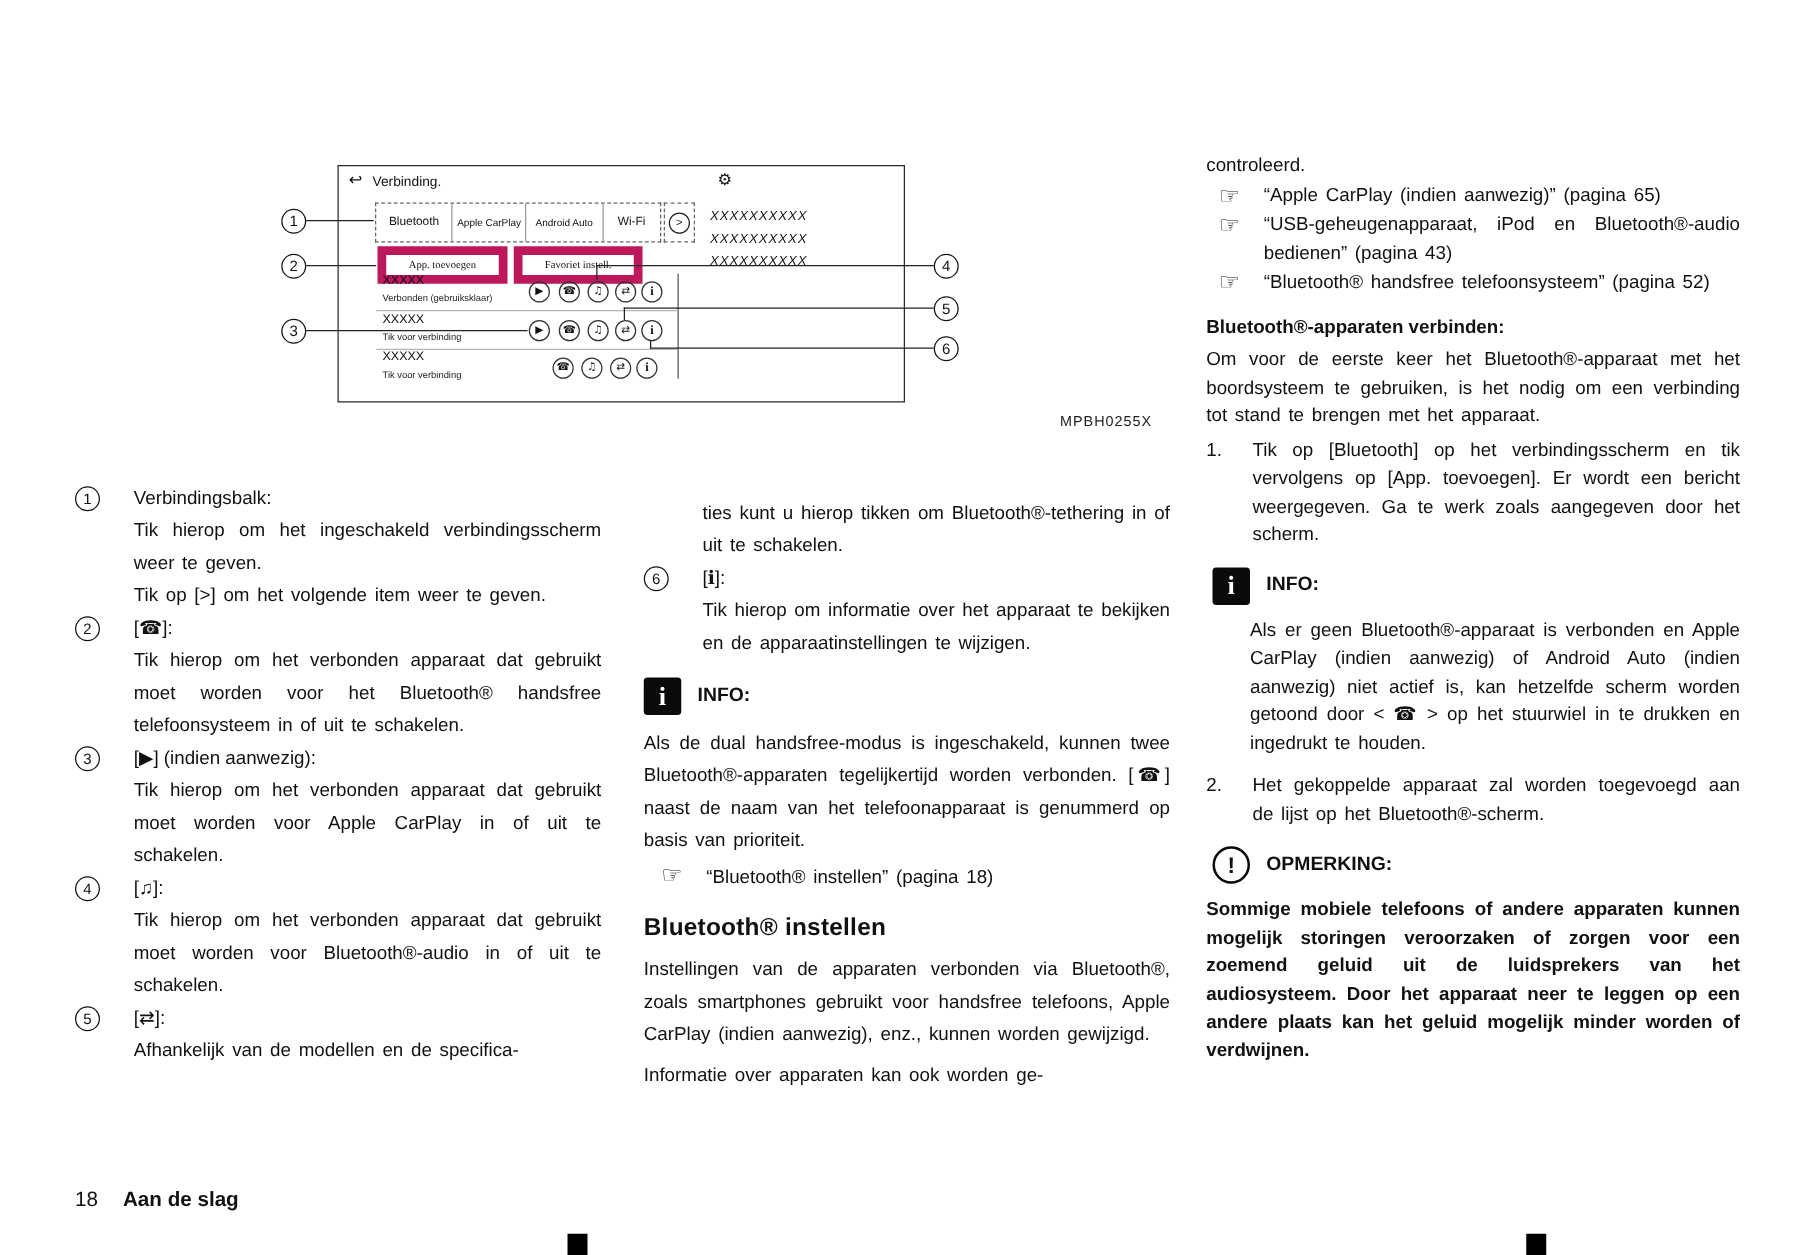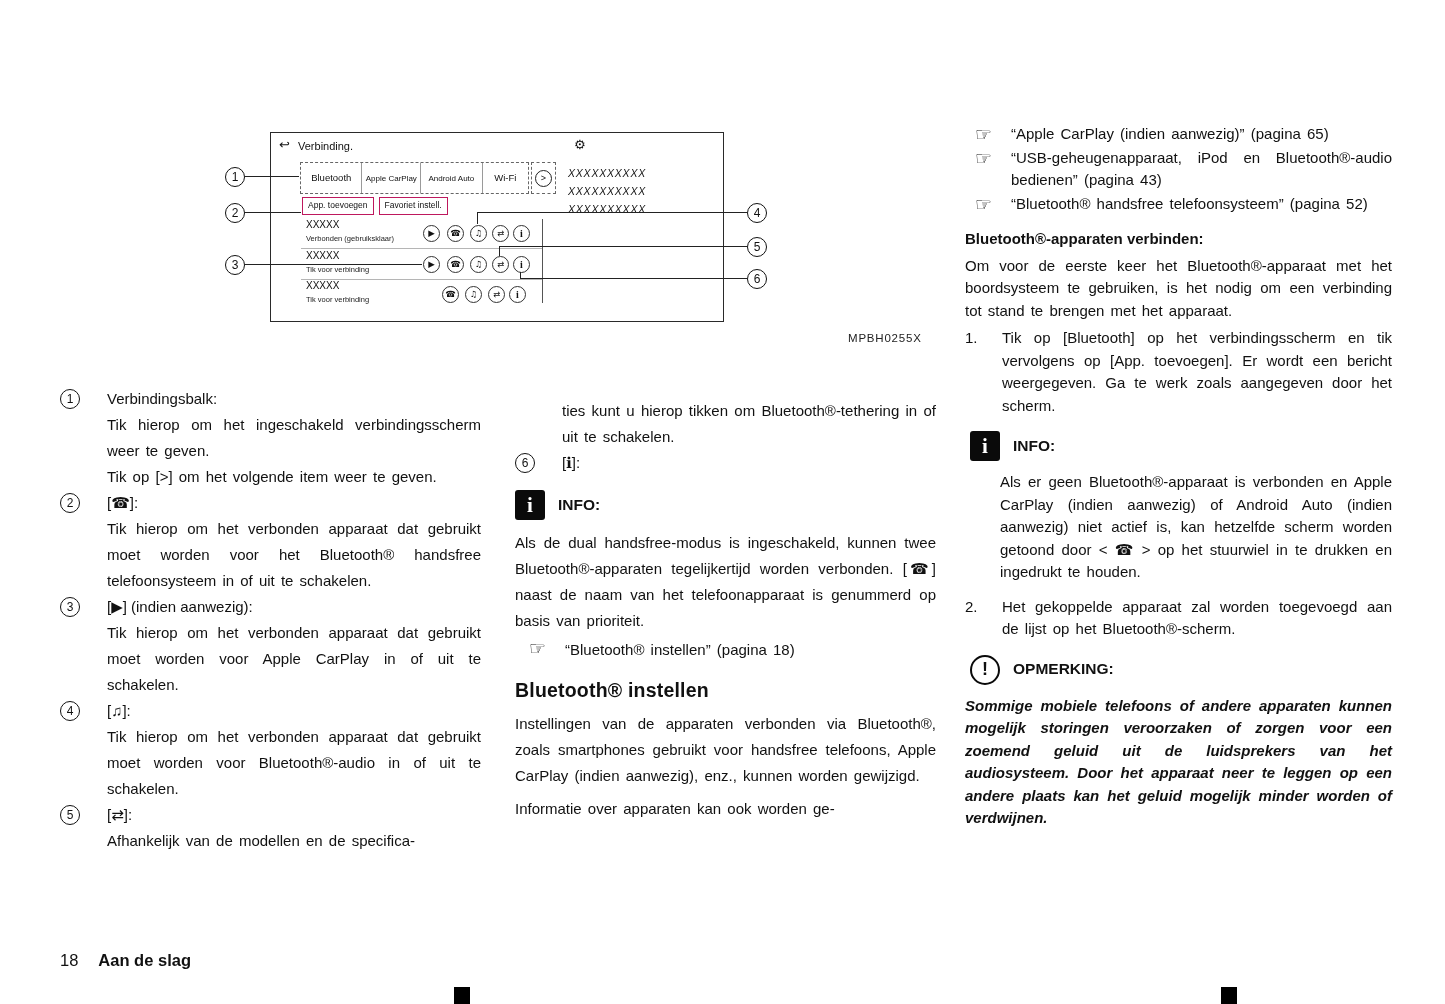--- a/index.html
+++ b/index.html
@@ -21,22 +21,22 @@
   .tab.small { font-size:8px; line-height:9px; }
   .tab + .tab { border-left:1px solid #9a9a9a; }
   .nextbox { left:260px; top:29px; width:23px; height:30px; border:1px dashed #666;
              display:flex; align-items:center; justify-content:center; }
   .nextcircle { position:static !important; width:15px; height:15px; border:1.2px solid #222;
                 border-radius:50%; display:flex; align-items:center; justify-content:center;
                 font-size:9px; line-height:1; }
   .xlines { left:297px; top:31px; font-size:10.5px; line-height:18px; letter-spacing:0.8px;font-style:italic; }
   .xlines div { position:static !important; }
   .btnrow { left:31px; top:64px; display:flex; gap:5px; }
-  .sbtn { position:static !important; border:1px solid #be185d; font-size:8.5px; line-height:1;
-          padding:3px 5px 4px; white-space:nowrap; }
+  .sbtn { position:static !important; border:7px solid #be185d; font-size:8.5px; line-height:1;
+          padding:3px 18px 4px; white-space:nowrap;font-family:Liberation Serif, serif; }
   .dname   { font-size:10px; line-height:12px; }
   .dstatus { font-size:7.5px; line-height:9px; color:#222; }
   .circ { width:17px; height:17px; border:1px solid #333; border-radius:50%; box-sizing:border-box;
           display:flex; align-items:center; justify-content:center; }
   .circ i { position:static !important; font-style:normal; font-size:8.5px; line-height:1;
             font-family:"DejaVu Sans",sans-serif; }
   .circ.info-circ i { font-family:"Liberation Serif",serif; font-weight:bold; font-size:10px; }
   .vline { width:1px; background:#555; }
   .hline { height:1px; background:#b5b5b5; }
   .callout { position:absolute; width:20px; height:20px; box-sizing:border-box;
@@ -47,21 +47,21 @@
 
   
   .col { position:absolute; font-size:15px; line-height:26px; }
   .col.tight { line-height:22.5px; }
   .jp { margin:0; text-align:justify; word-spacing:2px; }
   .item { display:flex; }
   .num-col { flex:0 0 47px; padding-top:3px; }
   .num-col .callout { position:static; }
   .itext { flex:1; }
   .ilabel { }
-  .bold { font-weight:bold;font-style:italic; }
+  .bold { font-weight:bold; }
   .heading { font-size:19.5px; font-weight:bold; margin:14px 0 8px; letter-spacing:0.2px; }
   .bold-head { font-weight:bold; font-size:15px; margin:13px 0 4px; }
   .info-block { margin-top:14px; }
   .info-head { display:flex; align-items:center; gap:13px; margin:4px 0 10px; }
   .info-icon { width:30px; height:30px; background:#0a0a0a; color:#fff; border-radius:3px;
                display:flex; align-items:center; justify-content:center;
                font-family:"Liberation Serif",serif; font-weight:bold; font-size:21px; }
   .note-icon { width:30px; height:30px; box-sizing:border-box; border:2.6px solid #0a0a0a;
                border-radius:50%; display:flex; align-items:center; justify-content:center;
                font-weight:bold; font-size:18px; }
@@ -243,20 +243,21 @@
       <div class="itext">
           <p class="jp">ties kunt u hierop tikken om Bluetooth®-tethering in of uit te schakelen.</p>
         </div>
     </div>
     <div class="item">
       <div class="num-col">
           <span class="callout">6</span>
         </div>
       <div class="itext">
         <div class="ilabel">[ℹ]:</div>
+        <p class="jp">Tik hierop om informatie over het apparaat te bekijken en de apparaatinstellingen te wijzigen.</p>
       </div>
     </div>
 
     <div class="info-block">
       <div class="info-head">
         <span class="info-icon">
             <span>i</span>
           </span>
         <span class="info-label">INFO:</span>
       </div>
@@ -266,20 +267,21 @@
         <span class="ref-text">“Bluetooth® instellen” (pagina 18)</span>
       </div>
     </div>
 
     <h2 class="heading">Bluetooth® instellen</h2>
     <p class="jp">Instellingen van de apparaten verbonden via Bluetooth®, zoals smartphones gebruikt voor handsfree telefoons, Apple CarPlay (indien aanwezig), enz., kunnen worden gewijzigd.</p>
     <p class="jp" style="margin-top:7px">Informatie over apparaten kan ook worden ge-</p>
   </div>
 
   <div class="col tight" style="left:965px; top:122px; width:427px;">
+    <p class="jp">controleerd.</p>
 
     <div class="ref" style="margin-left:10px;">
       <span class="ref-icon">☞</span>
       <span class="ref-text">“Apple CarPlay (indien aanwezig)” (pagina 65)</span>
     </div>
     <div class="ref" style="margin-left:10px;">
       <span class="ref-icon">☞</span>
       <span class="ref-text">“USB-geheugenapparaat, iPod en Bluetooth®-audio bedienen” (pagina 43)</span>
     </div>
     <div class="ref" style="margin-left:10px;">

